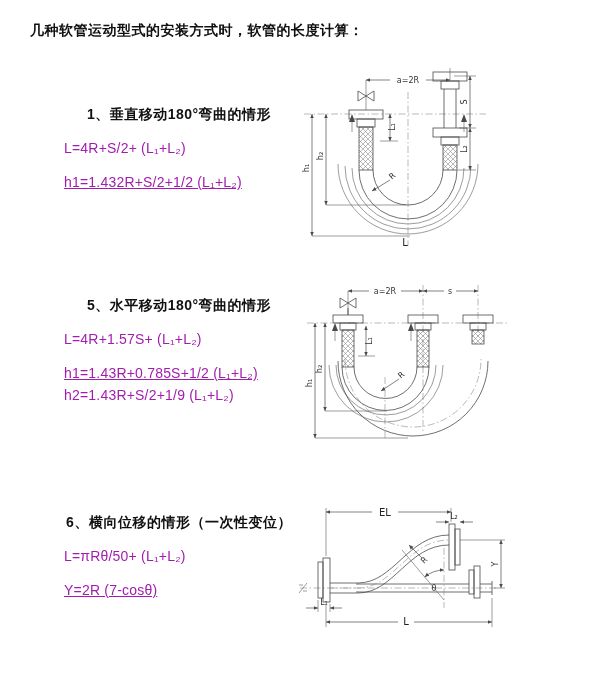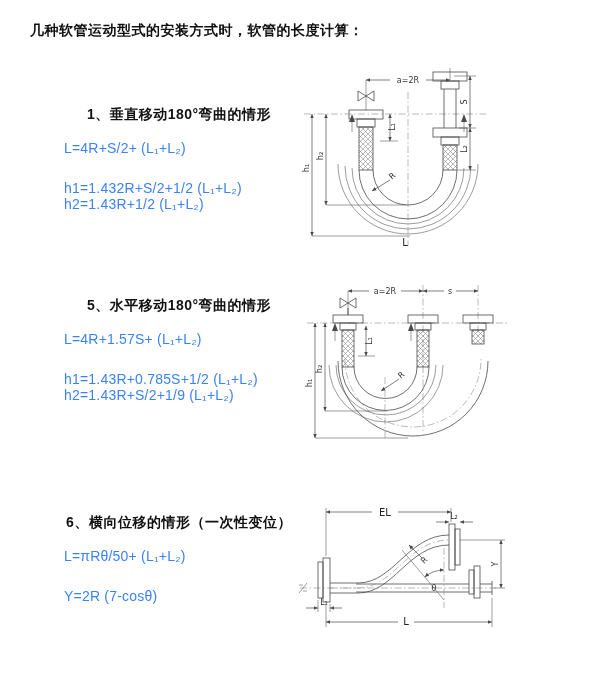--- a/index.html
+++ b/index.html
@@ -2,25 +2,25 @@
 <html><head>
 <meta charset="utf-8">
 <style>
   html,body{margin:0;padding:0;background:#fff;}
   body{width:600px;height:675px;position:relative;overflow:hidden;
        font-family:"Liberation Sans","DejaVu Sans",sans-serif;color:#1a1a1a;}
   .page{position:absolute;inset:0;background:#fff;}
   .doc-title{position:absolute;left:30px;top:22px;font-size:14px;font-weight:bold;
              letter-spacing:0.5px;color:#111;}
   .section-heading{font-size:14px;font-weight:bold;color:#111;letter-spacing:0.5px;text-align:center;}
-  .formula{font-size:14px;color:#3b82f6;letter-spacing:0.2px;}
+  .formula{font-size:14px;color:#a21caf;letter-spacing:0.2px;}
   .sec{position:absolute;left:44px;width:270px;}
   .sec .formula{margin:0;position:absolute;left:20px;white-space:nowrap;}
   #sec1{top:106px;} #sec2{top:297px;} #sec3{top:514px;}
-  .f1{top:34px;} .f2{top:74px;} .f3{top:90px;}
+  .f1{top:34px;} .f2{top:68px;text-decoration:underline;} .f3{top:90px;}
   svg{position:absolute;}
   #dia1{left:298px;top:64px;} #dia2{left:303px;top:281px;} #dia3{left:296px;top:500px;}
   .ln{fill:none;stroke:#4a4a4a;stroke-width:0.8;}
   .thin{fill:none;stroke:#5a5a5a;stroke-width:0.6;}
   .cl{fill:none;stroke:#8a8a8a;stroke-width:0.6;stroke-dasharray:7 2.5 1.5 2.5;}
   .dim{fill:none;stroke:#4a4a4a;stroke-width:0.7;}
   .dlbl{fill:#333;font-family:"DejaVu Sans",sans-serif;font-size:8px;}
   .dlbl-big{fill:#222;font-family:"DejaVu Sans",sans-serif;font-size:10px;}
   .wbg{fill:#ffffff;stroke:none;}
   .solid{fill:#4a4a4a;stroke:none;}
@@ -29,21 +29,20 @@
 <body>
 
 <div class="page">
 
   <div class="doc-title">几种软管运动型式的安装方式时，软管的长度计算：</div>
 
   <div class="sec" id="sec1">
     <div class="section-heading">1、垂直移动180°弯曲的情形</div>
     <p class="formula f1">L=4R+S/2+ (L₁+L₂)</p>
     <p class="formula f2">h1=1.432R+S/2+1/2 (L₁+L₂)</p>
-    <p class="formula f3">h2=1.43R+1/2 (L₁+L₂)</p>
   </div>
 
   <div class="sec" id="sec2">
     <div class="section-heading">5、水平移动180°弯曲的情形</div>
     <p class="formula f1">L=4R+1.57S+ (L₁+L₂)</p>
     <p class="formula f2">h1=1.43R+0.785S+1/2 (L₁+L₂)</p>
     <p class="formula f3">h2=1.43R+S/2+1/9 (L₁+L₂)</p>
   </div>
 
   <div class="sec" id="sec3">

